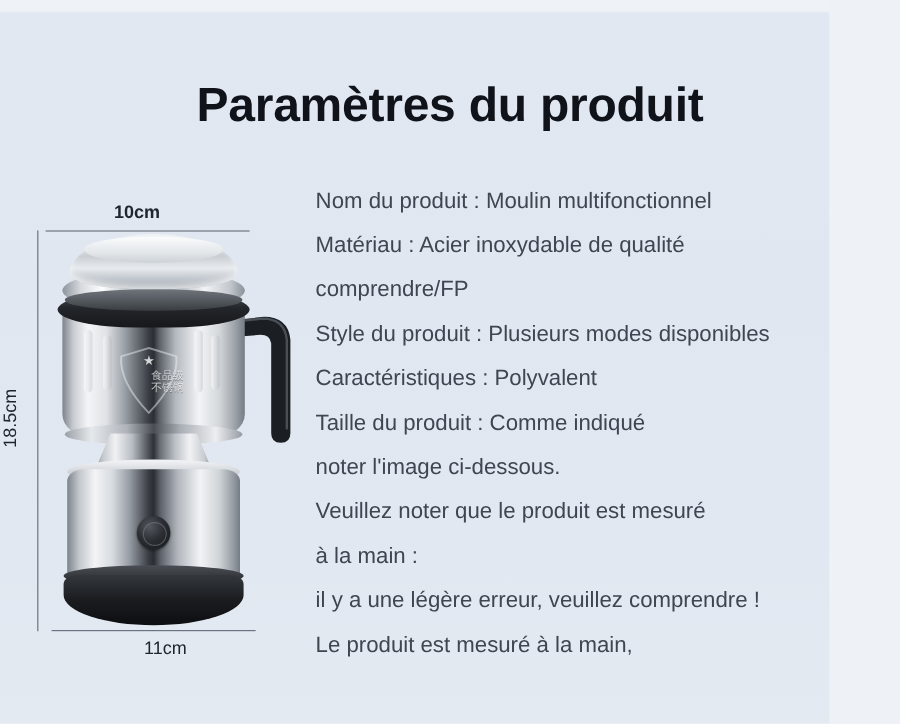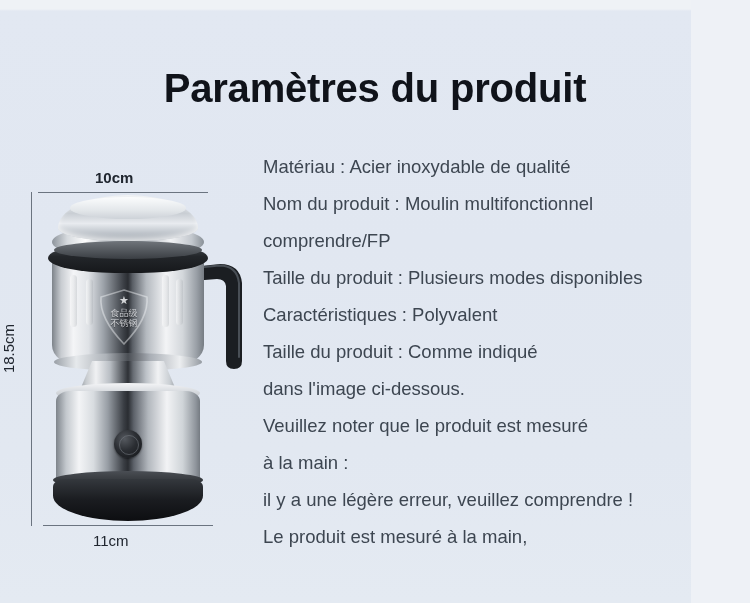--- a/index.html
+++ b/index.html
@@ -74,21 +74,21 @@
     font-size: 15px;
     color: #20262f;
     white-space: nowrap;
   }
   #dim-top-label {
     left: 95px;
     top: 19px;
     font-weight: bold;
   }
   #dim-bottom-label {
-    left: 93px;
+    left: 120px;
     top: 382px;
   }
   #dim-left-label {
     left: -16px;
     top: 190px;
     transform: rotate(-90deg);
     transform-origin: center center;
   }
 
   
@@ -196,21 +196,21 @@
     left: 0; top: 0;
     width: 58px;
     height: 58px;
     opacity: 0.55;
   }
   #emblem-text {
     position: absolute;
     left: 0;
     top: 20px;
     width: 58px;
-    text-align: center;
+    text-align: right;
     font-size: 9px;
     line-height: 10px;
     color: rgba(245,247,249,0.75);
     text-shadow: 0 1px 0 rgba(0,0,0,0.35);
     letter-spacing: 0px;
   }
   #emblem-star {
     position: absolute;
     left: 0;
     top: 6px;
@@ -394,26 +394,26 @@
       <div id="lid-skirt"></div>
       <div id="rim-collar"></div>
       <div id="rim-collar-top"></div>
       <div id="lid-dome"></div>
       <div id="lid-dome-top"></div>
 
     </div>
   </div>
 
   <div id="spec-list">
+    <div class="spec-line">Nom du produit : Moulin multifonctionnel</div>
     <div class="spec-line">Matériau : Acier inoxydable de qualité</div>
-    <div class="spec-line">Nom du produit : Moulin multifonctionnel</div>
     <div class="spec-line">comprendre/FP</div>
-    <div class="spec-line">Taille du produit : Plusieurs modes disponibles</div>
+    <div class="spec-line">Style du produit : Plusieurs modes disponibles</div>
     <div class="spec-line">Caractéristiques : Polyvalent</div>
     <div class="spec-line">Taille du produit : Comme indiqué</div>
-    <div class="spec-line">dans l'image ci-dessous.</div>
+    <div class="spec-line">noter l'image ci-dessous.</div>
     <div class="spec-line">Veuillez noter que le produit est mesuré</div>
     <div class="spec-line">à la main :</div>
     <div class="spec-line">il y a une légère erreur, veuillez comprendre !</div>
     <div class="spec-line">Le produit est mesuré à la main,</div>
   </div>
 
 </div>
 
 </body></html>

